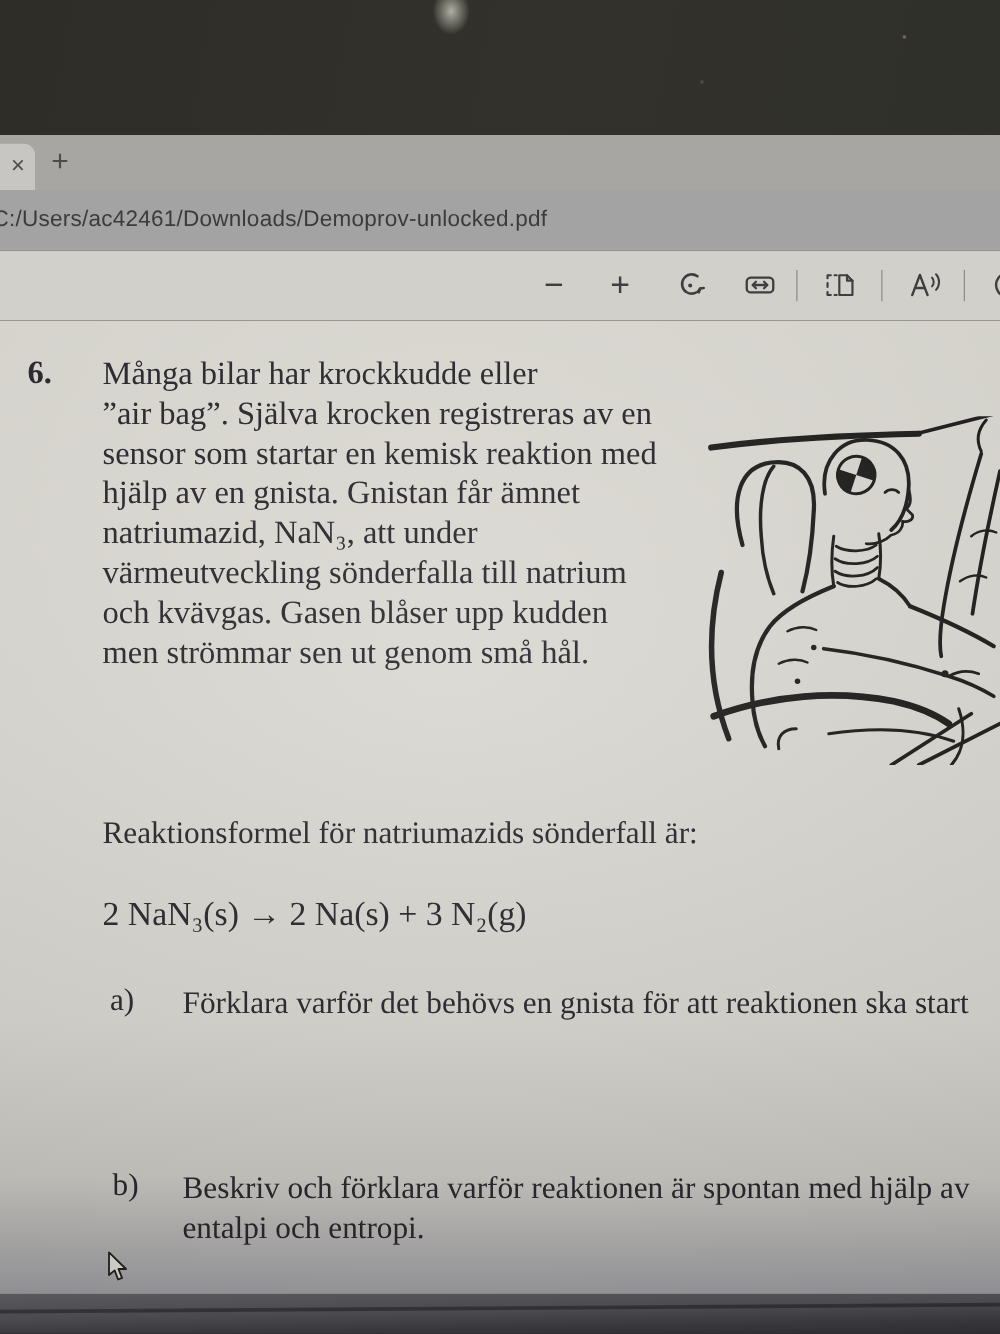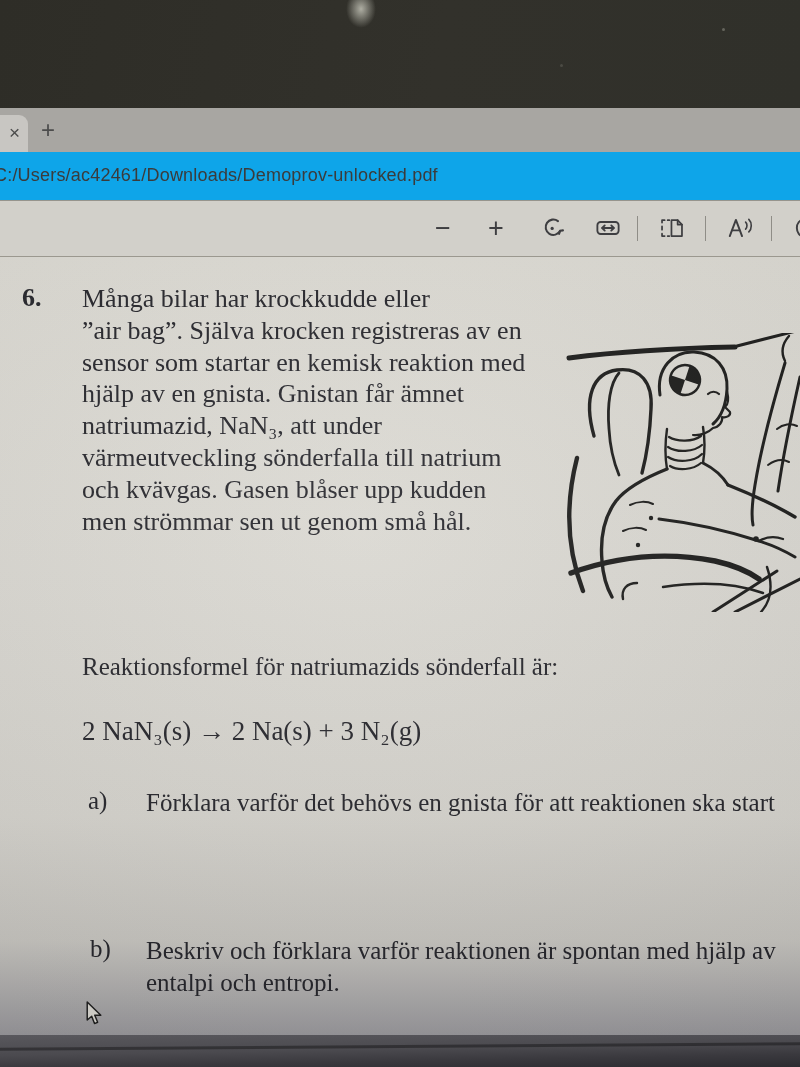--- a/index.html
+++ b/index.html
@@ -16,21 +16,21 @@
   
   .screen{position:absolute;left:0;top:108px;width:800px;height:927px;background:#d7d5cf;}
 
   .tabstrip{position:absolute;left:0;top:0;width:800px;height:44px;background:#a8a6a2;}
   .tab-partial{position:absolute;left:-16px;top:7px;width:44px;height:37px;background:#c8c6c2;
                border-radius:9px 9px 0 0;}
   .tab-close{position:absolute;right:8px;top:7px;font-size:19px;line-height:22px;color:#4c4c4c;cursor:default;}
   .newtab{position:absolute;left:34px;top:8px;width:28px;height:28px;font-size:24px;font-weight:300;
           line-height:27px;text-align:center;color:#4c4c4c;}
 
-  .addressbar{position:absolute;left:0;top:44px;width:800px;height:48px;background:#0ea5e9;
+  .addressbar{position:absolute;left:0;top:44px;width:800px;height:48px;background:#a3a3a3;
               border-bottom:1px solid #96948d;}
   .url{position:absolute;left:-6px;top:13px;font-size:18px;color:#3b3b3b;white-space:nowrap;letter-spacing:.2px;}
 
   .pdftoolbar{position:absolute;left:0;top:93px;width:800px;height:55px;background:#d2d0ca;
               border-bottom:1px solid #9b988f;}
   .tb{position:absolute;top:10px;width:34px;height:34px;background:transparent;border:none;padding:0;
       color:#3e3e41;display:flex;align-items:center;justify-content:center;cursor:default;}
   .tb.glyph{font-size:27px;font-weight:300;line-height:34px;}
   .tsep{position:absolute;top:15px;width:1px;height:25px;background:#8f8d87;}
   .tb svg{stroke:#3e3e41;fill:none;stroke-linecap:round;stroke-linejoin:round;}

